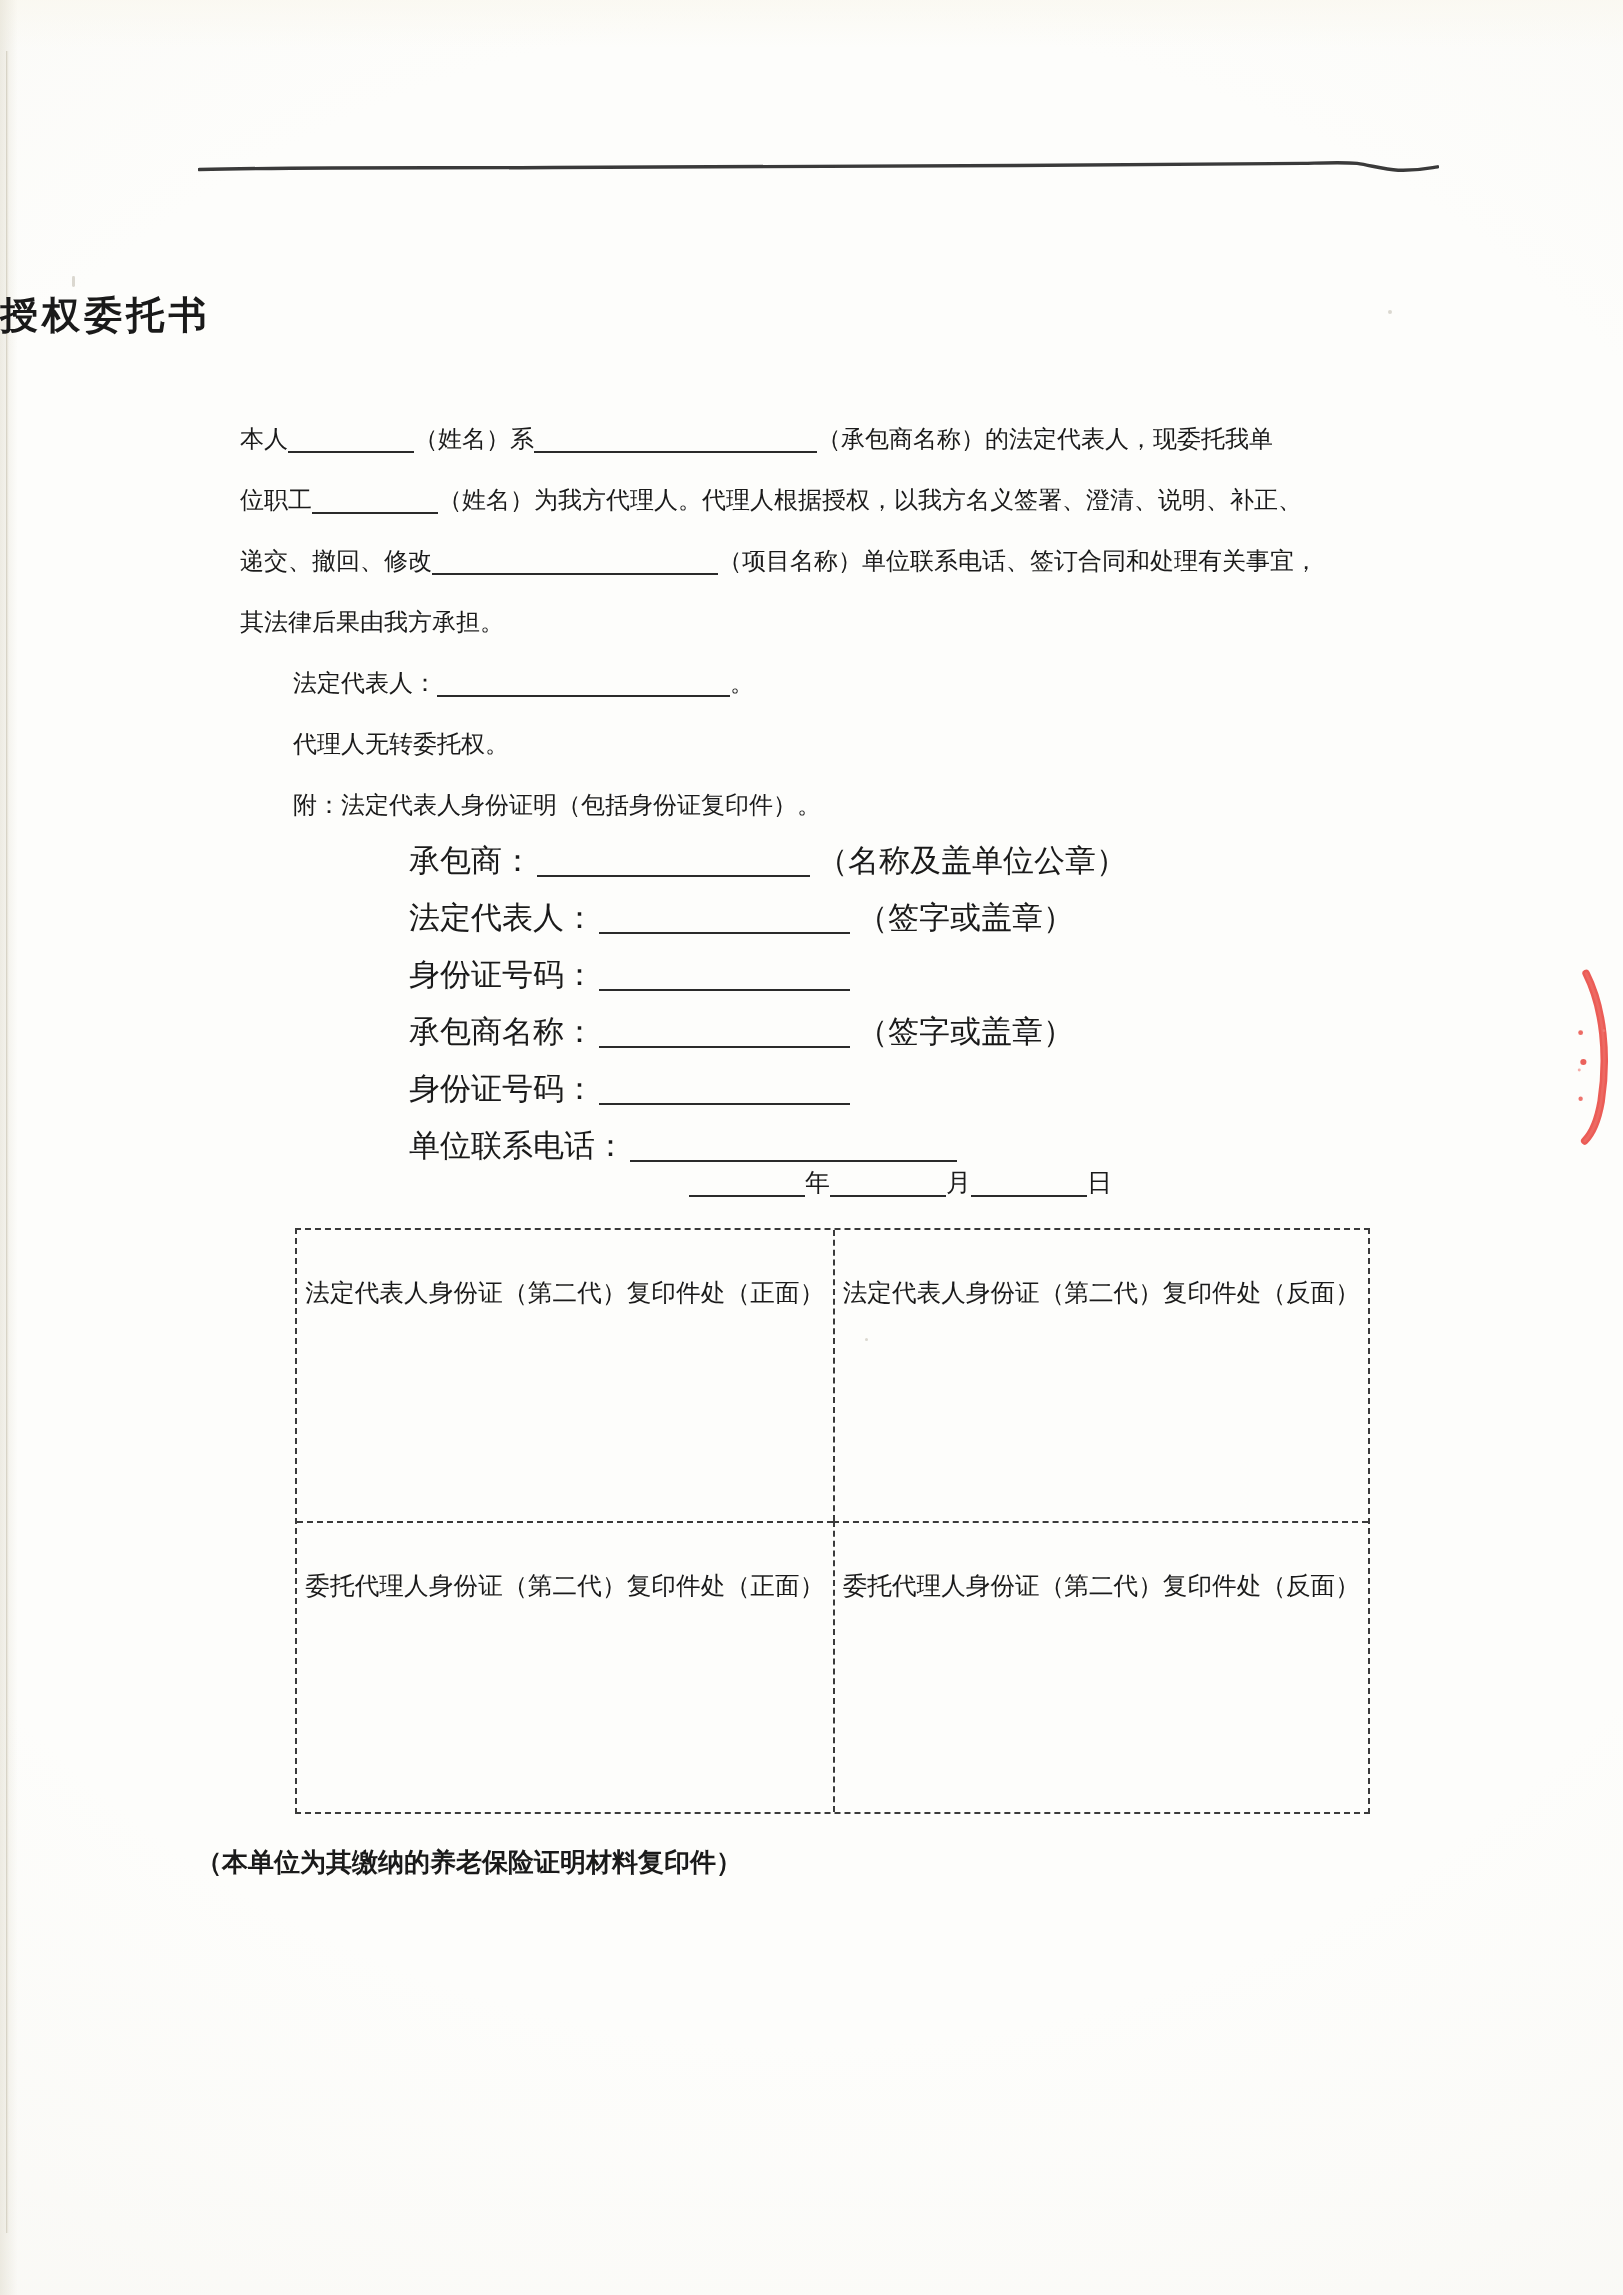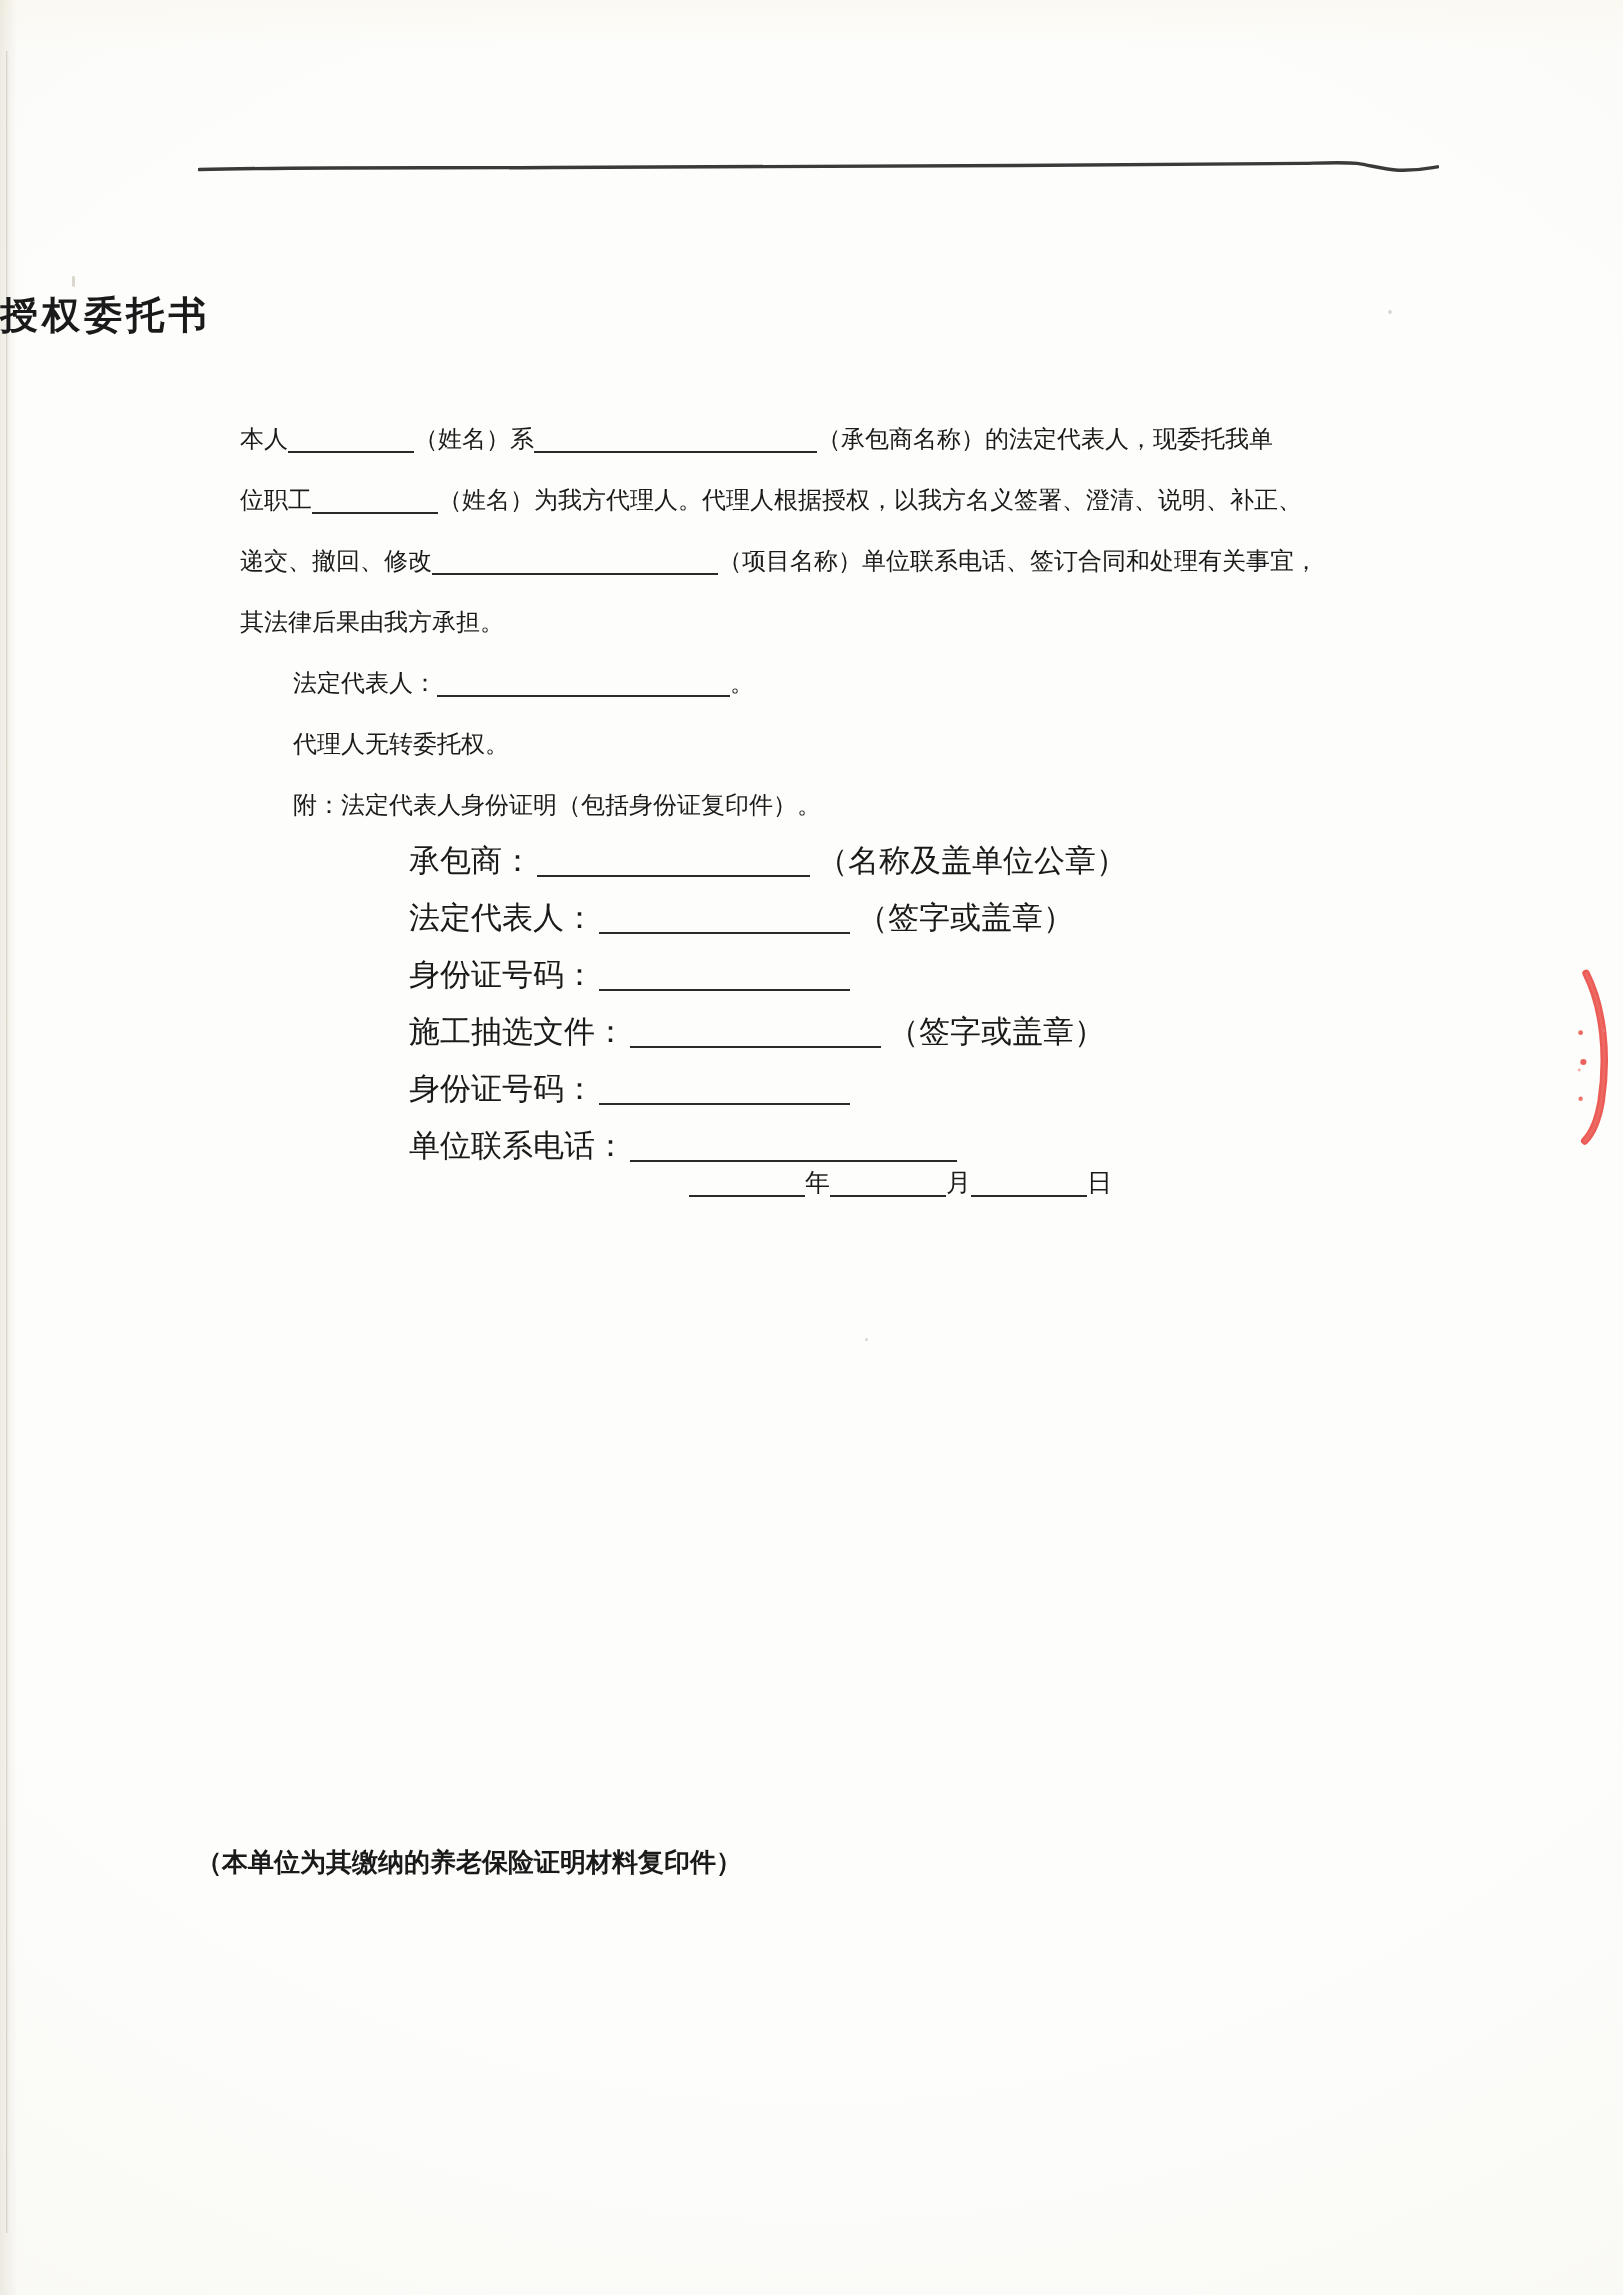--- a/index.html
+++ b/index.html
@@ -203,29 +203,43 @@
       <div class="body-line"><span>其法律后果由我方承担。</span></div>
       <div class="body-line"><span class="indent"></span><span>法定代表人：</span><span class="fill w-term"></span><span>。</span></div>
       <div class="body-line"><span class="indent"></span><span>代理人无转委托权。</span></div>
       <div class="body-line"><span class="indent"></span><span>附：法定代表人身份证明（包括身份证复印件）。</span></div>
     </div>
 
   <div class="sign-block">
       <div class="sign-row"><span class="sign-label">承包商：</span><span class="sign-fill long"></span><span class="sign-note">（名称及盖单位公章）</span></div>
       <div class="sign-row"><span class="sign-label">法定代表人：</span><span class="sign-fill mid"></span><span class="sign-note">（签字或盖章）</span></div>
       <div class="sign-row"><span class="sign-label">身份证号码：</span><span class="sign-fill mid"></span></div>
-      <div class="sign-row"><span class="sign-label">施工抽选文件：</span><span class="sign-fill mid"></span><span class="sign-note">（签字或盖章）</span></div>
+      <div class="sign-row"><span class="sign-label">承包商名称：</span><span class="sign-fill mid"></span><span class="sign-note">（签字或盖章）</span></div>
       <div class="sign-row"><span class="sign-label">身份证号码：</span><span class="sign-fill mid"></span></div>
       <div class="sign-row"><span class="sign-label">单位联系电话：</span><span class="sign-fill phone"></span></div>
     </div>
 
   <div class="date-row">
     <span class="date-fill"></span><span>年</span><span class="date-fill"></span><span>月</span><span class="date-fill"></span><span>日</span>
   </div>
 
+  <div class="id-table">
+      <div class="id-cell">
+        <div class="cellwrap">法定代表人身份证（第二代）复印件处（正面）</div>
+      </div>
+      <div class="id-cell col-r">
+        <div class="cellwrap">法定代表人身份证（第二代）复印件处（反面）</div>
+      </div>
+      <div class="id-cell row-b">
+        <div class="cellwrap">委托代理人身份证（第二代）复印件处（正面）</div>
+      </div>
+      <div class="id-cell col-r row-b">
+        <div class="cellwrap">委托代理人身份证（第二代）复印件处（反面）</div>
+      </div>
+    </div>
 
   <div class="footer-note">（本单位为其缴纳的养老保险证明材料复印件）</div>
 
   <div class="seal-arc">
     <svg viewBox="0 0 120 260" preserveAspectRatio="none">
       <path d="M66,8 C92,60 98,130 88,196 C83,225 74,244 64,254" fill="none" stroke="#e8463f" stroke-width="11" stroke-linecap="round" opacity="0.88"></path>
       <path d="M66,8 C92,60 98,130 88,196 C83,225 74,244 64,254" fill="none" stroke="#f0766d" stroke-width="4" stroke-linecap="round" opacity="0.5"></path>
       <circle cx="58" cy="95" r="3.5" fill="#e8463f" opacity="0.8"></circle>
       <circle cx="62" cy="138" r="4.5" fill="#e8463f" opacity="0.85"></circle>
       <circle cx="56" cy="150" r="2.2" fill="#ef8a84" opacity="0.7"></circle>

